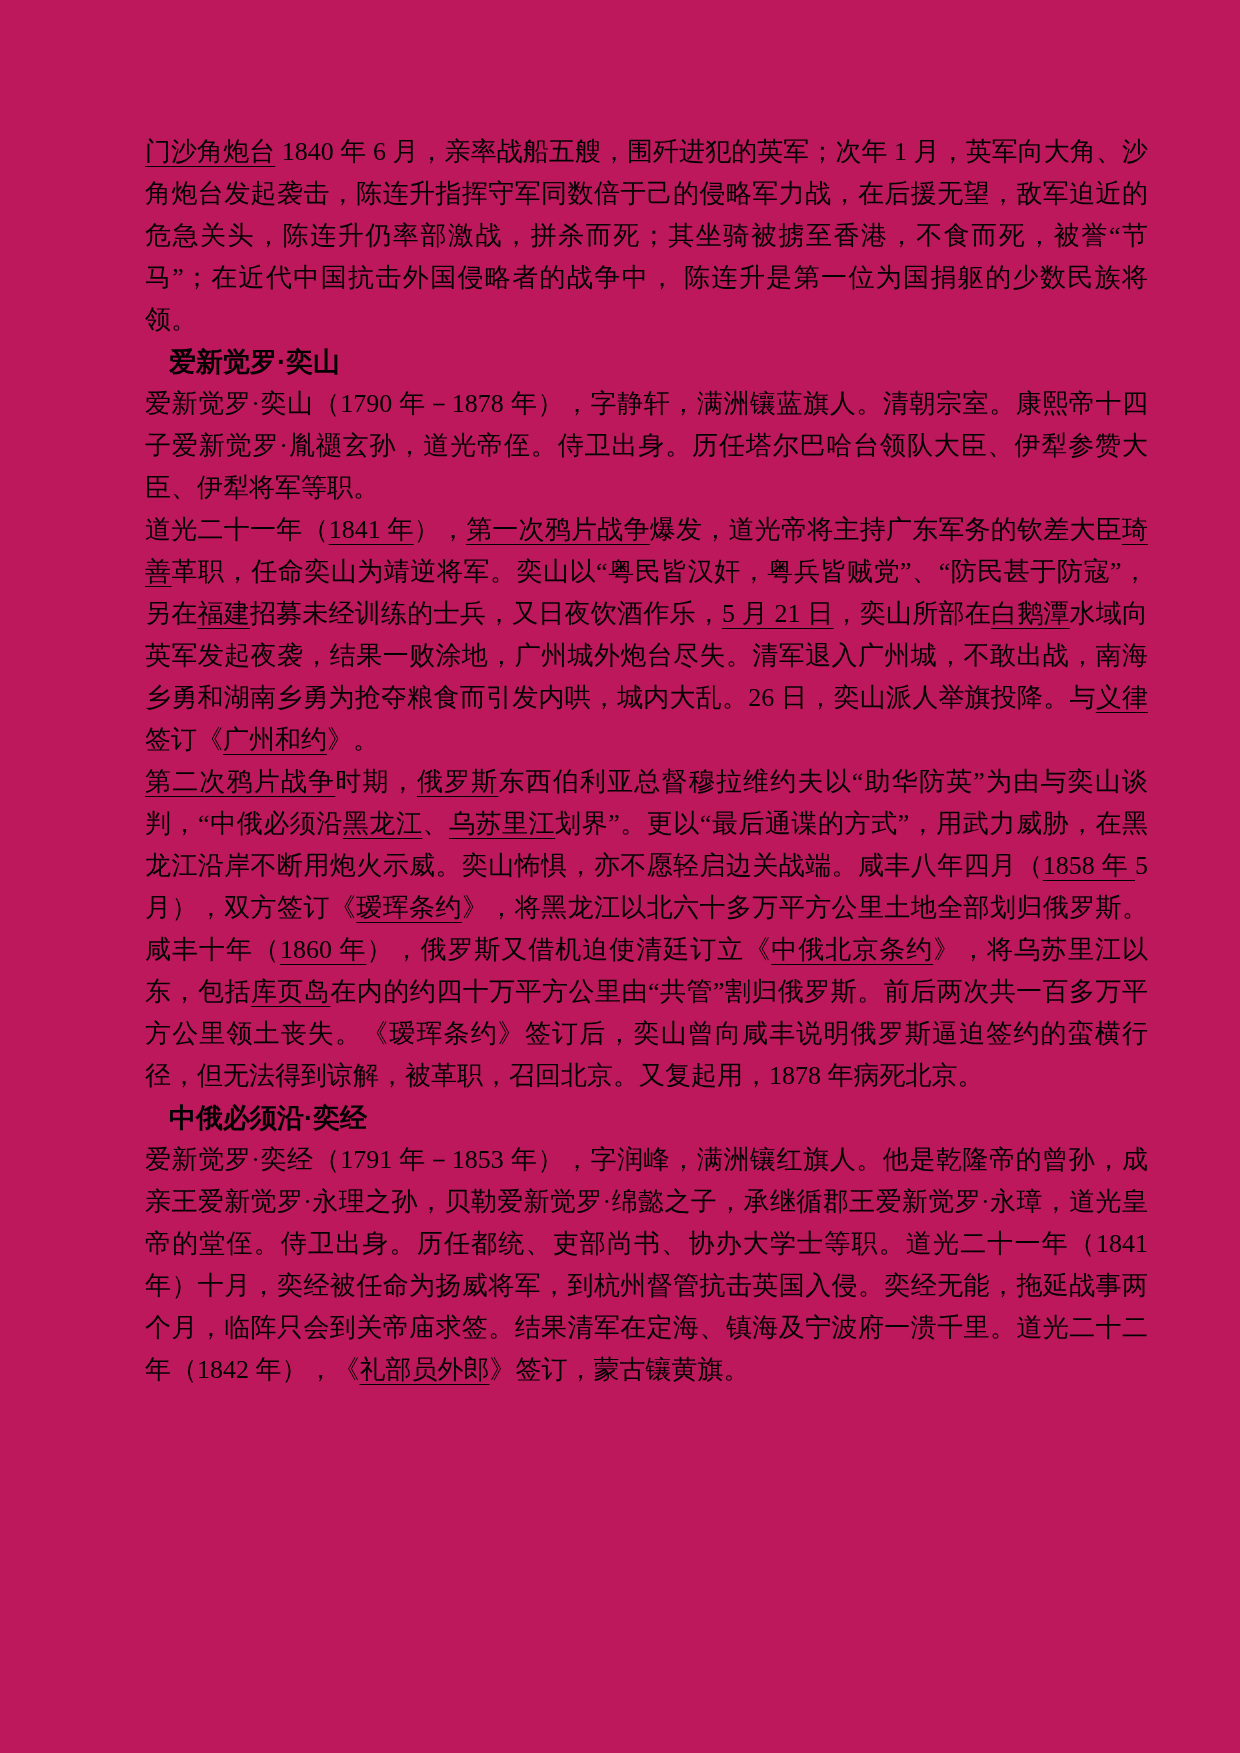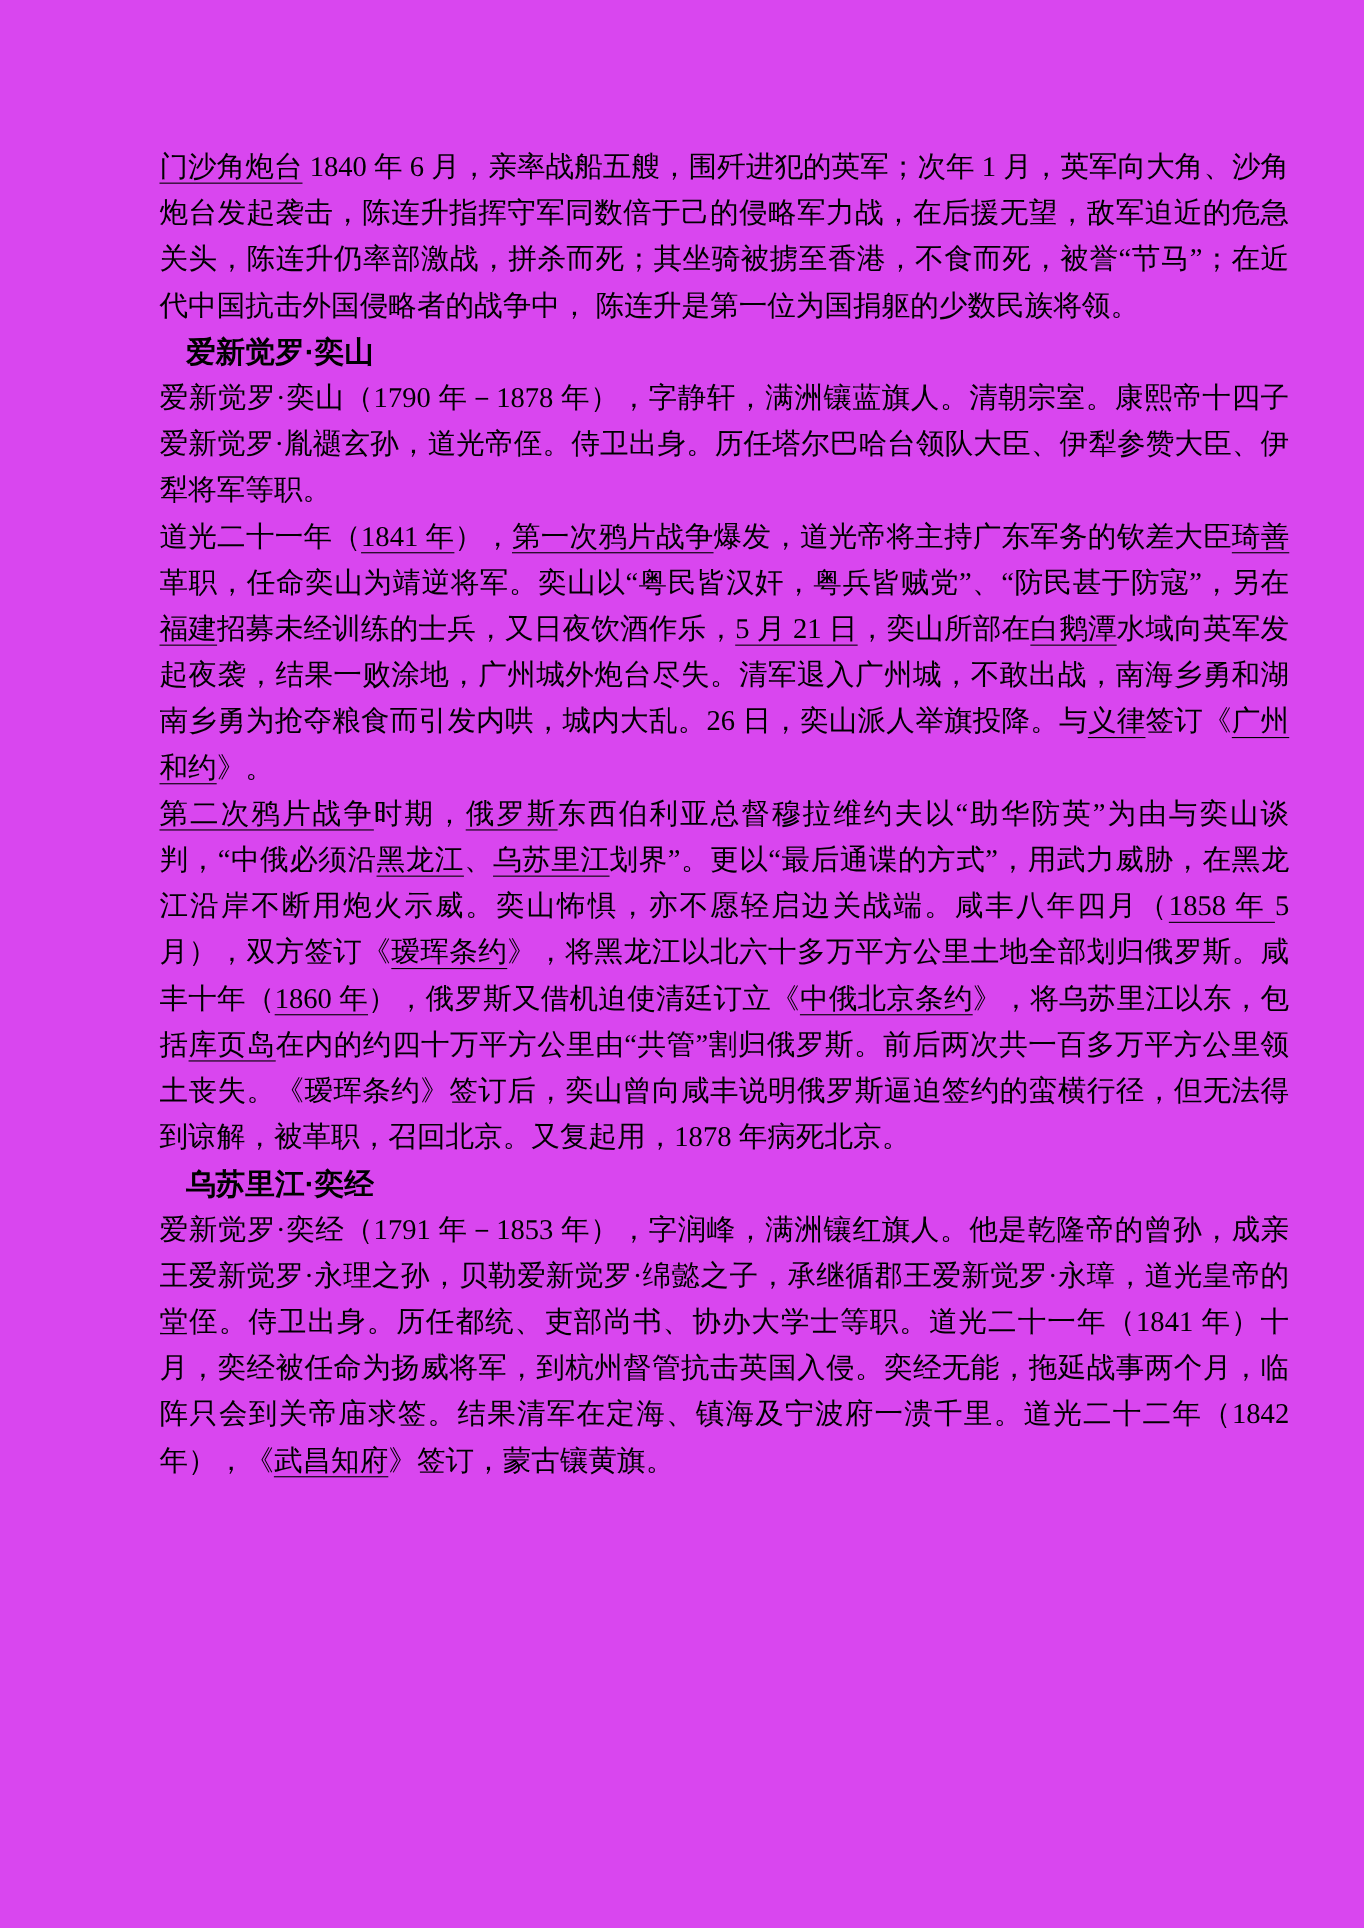--- a/index.html
+++ b/index.html
@@ -4,23 +4,23 @@
 <style>
   html, body {
     margin: 0;
     padding: 0;
     background: #ffffff;
   }
   .page {
     position: relative;
     width: 1240px;
     height: 1753px;
-    background: #d946ef;
+    background: #be185d;
     box-sizing: border-box;
-    padding: 131px 68px 0 145px;
+    padding: 131px 92px 0 145px;
     color: #000000;
     overflow: hidden;
   }
   .doc p {
     margin: 0;
     padding: 0;
     font-family: "Liberation Serif", "DejaVu Serif", serif;
     font-size: 26px;
     line-height: 42px;
     text-align: justify;
@@ -44,16 +44,16 @@
 </head>
 <body>
 
 <div class="page">
   <div class="doc">
       <p class="body"><span class="u">门沙角炮台</span><span> 1840 年 6 月，亲率战船五艘，围歼进犯的英军；次年 1 月，英军向大角、沙角炮台发起袭击，陈连升指挥守军同数倍于己的侵略军力战，在后援无望，敌军迫近的危急关头，陈连升仍率部激战，拼杀而死；其坐骑被掳至香港，不食而死，被誉“节马”；在近代中国抗击外国侵略者的战争中， 陈连升是第一位为国捐躯的少数民族将领。</span></p>
       <p class="heading"><span>爱新觉罗·奕山</span></p>
       <p class="body"><span>爱新觉罗·奕山（1790 年－1878 年），字静轩，满洲镶蓝旗人。清朝宗室。康熙帝十四子爱新觉罗·胤禵玄孙，道光帝侄。侍卫出身。历任塔尔巴哈台领队大臣、伊犁参赞大臣、伊犁将军等职。</span></p>
       <p class="body"><span>道光二十一年（</span><span class="u">1841 年</span><span>），</span><span class="u">第一次鸦片战争</span><span>爆发，道光帝将主持广东军务的钦差大臣</span><span class="u">琦善</span><span>革职，任命奕山为靖逆将军。奕山以“粤民皆汉奸，粤兵皆贼党”、“防民甚于防寇”，另在</span><span class="u">福建</span><span>招募未经训练的士兵，又日夜饮酒作乐，</span><span class="u">5 月 21 日</span><span>，奕山所部在</span><span class="u">白鹅潭</span><span>水域向英军发起夜袭，结果一败涂地，广州城外炮台尽失。清军退入广州城，不敢出战，南海乡勇和湖南乡勇为抢夺粮食而引发内哄，城内大乱。26 日，奕山派人举旗投降。与</span><span class="u">义律</span><span>签订《</span><span class="u">广州和约</span><span>》。</span></p>
       <p class="body"><span class="u">第二次鸦片战争</span><span>时期，</span><span class="u">俄罗斯</span><span>东西伯利亚总督穆拉维约夫以“助华防英”为由与奕山谈判，“中俄必须沿</span><span class="u">黑龙江</span><span>、</span><span class="u">乌苏里江</span><span>划界”。更以“最后通谍的方式”，用武力威胁，在黑龙江沿岸不断用炮火示威。奕山怖惧，亦不愿轻启边关战端。咸丰八年四月（</span><span class="u">1858 年 </span><span>5 月），双方签订《</span><span class="u">瑷珲条约</span><span>》，将黑龙江以北六十多万平方公里土地全部划归俄罗斯。咸丰十年（</span><span class="u">1860 年</span><span>），俄罗斯又借机迫使清廷订立《</span><span class="u">中俄北京条约</span><span>》，将乌苏里江以东，包括</span><span class="u">库页岛</span><span>在内的约四十万平方公里由“共管”割归俄罗斯。前后两次共一百多万平方公里领土丧失。《瑷珲条约》签订后，奕山曾向咸丰说明俄罗斯逼迫签约的蛮横行径，但无法得到谅解，被革职，召回北京。又复起用，1878 年病死北京。</span></p>
-      <p class="heading"><span>乌苏里江·奕经</span></p>
-      <p class="body"><span>爱新觉罗·奕经（1791 年－1853 年），字润峰，满洲镶红旗人。他是乾隆帝的曾孙，成亲王爱新觉罗·永理之孙，贝勒爱新觉罗·绵懿之子，承继循郡王爱新觉罗·永璋，道光皇帝的堂侄。侍卫出身。历任都统、吏部尚书、协办大学士等职。道光二十一年（1841 年）十月，奕经被任命为扬威将军，到杭州督管抗击英国入侵。奕经无能，拖延战事两个月，临阵只会到关帝庙求签。结果清军在定海、镇海及宁波府一溃千里。道光二十二年（1842 年），《</span><span class="u">武昌知府</span><span>》签订，蒙古镶黄旗。</span></p>
+      <p class="heading"><span>中俄必须沿·奕经</span></p>
+      <p class="body"><span>爱新觉罗·奕经（1791 年－1853 年），字润峰，满洲镶红旗人。他是乾隆帝的曾孙，成亲王爱新觉罗·永理之孙，贝勒爱新觉罗·绵懿之子，承继循郡王爱新觉罗·永璋，道光皇帝的堂侄。侍卫出身。历任都统、吏部尚书、协办大学士等职。道光二十一年（1841 年）十月，奕经被任命为扬威将军，到杭州督管抗击英国入侵。奕经无能，拖延战事两个月，临阵只会到关帝庙求签。结果清军在定海、镇海及宁波府一溃千里。道光二十二年（1842 年），《</span><span class="u">礼部员外郎</span><span>》签订，蒙古镶黄旗。</span></p>
     </div>
 </div>
 
 </body></html>

